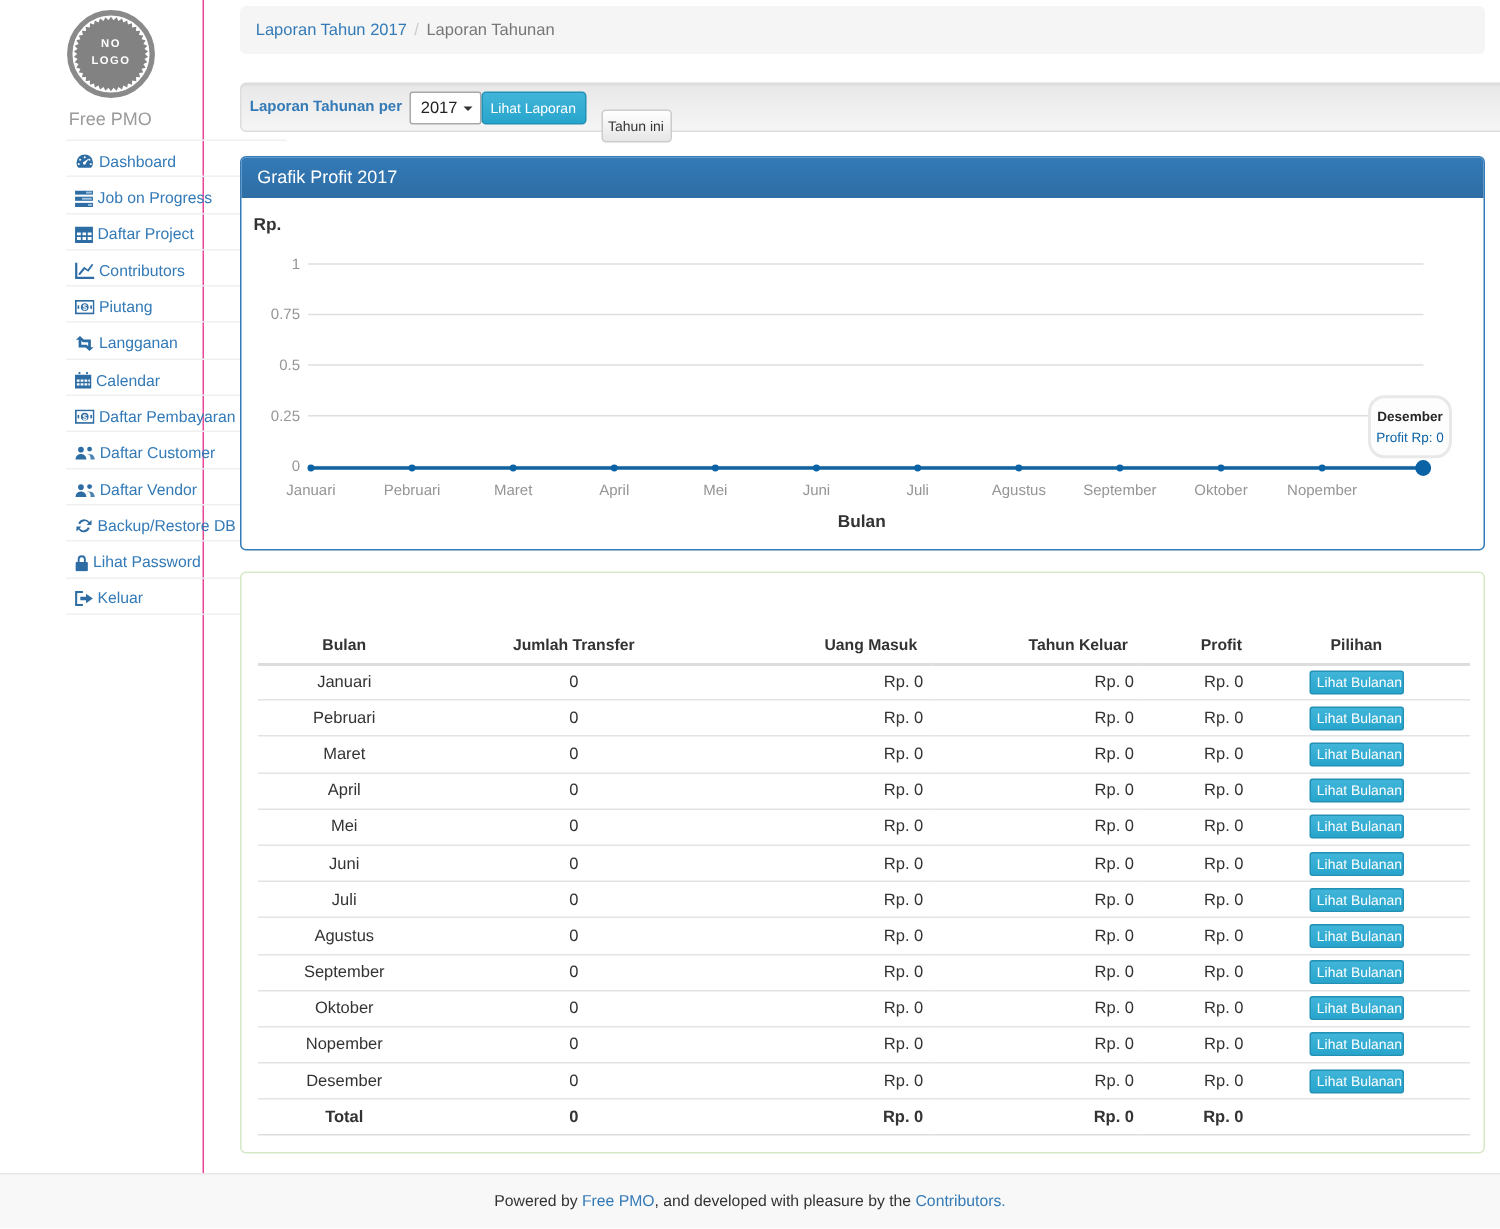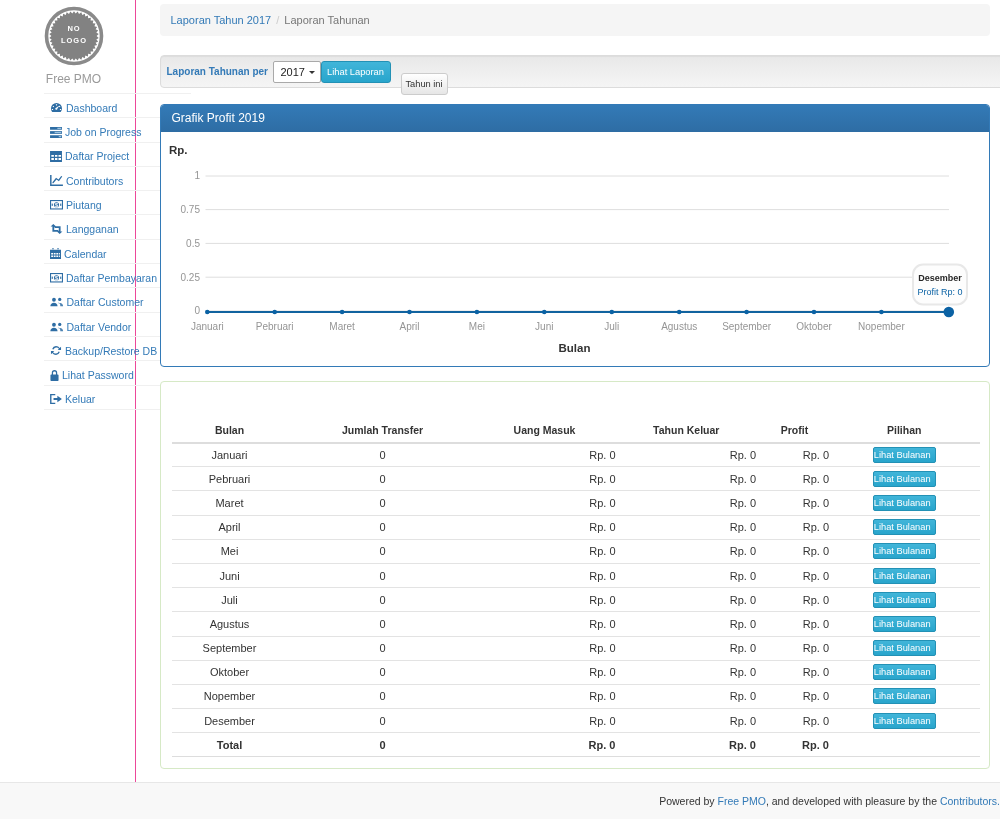--- a/index.html
+++ b/index.html
@@ -37,28 +37,28 @@
 #chartpanel .bd { position:relative; height:234px; }
 
 
 #detailpanel { position:absolute; left:159.5px; top:380.5px; width:830px; height:388px; border:1px solid #d6e9c6; border-radius:4px; background:#fff; }
 #detailpanel .hd { height:25px; background:linear-gradient(#dff0d8, #d0e9c6); border-radius:3px 3px 0 0; color:#3c763d; font-size:12px; line-height:25px; padding-left:11px; border-bottom:1px solid #d6e9c6; }
 #rtable { position:absolute; left:11px; top:36px; width:808px; border-collapse:collapse; table-layout:fixed; font-size:11px; color:#333; }
 #rtable th { font-weight:bold; height:25px; border-bottom:2px solid #ddd; font-size:10.5px; }
 #rtable td { height:24.2px; border-bottom:1px solid #e3e3e3; }
 #rtable .c { text-align:center; }
 #rtable .r { text-align:right; padding-right:5px; }
-#rtable th.r { padding-right:9px;text-align:center; }
+#rtable th.r { padding-right:9px; }
 #rtable th:nth-child(5) { padding-right:6px; }
 #rtable td:nth-child(6), #rtable th:nth-child(6) { padding-right:5px; }
 #rtable tr.total td { font-weight:bold; border-bottom:1px solid #ddd; }
-.btn-bul { display:inline-block; width:63px; height:16px; margin-top:0; background:linear-gradient(#41b5d9, #28a5cc); border:1px solid #2391b5; border-radius:2px; color:#fff; font-size:9.3px; line-height:14px; text-align:left; }
-
-
-#footer { position:absolute; left:0; top:782px; width:1000px; height:37px; background:#f8f8f8; border-top:1px solid #e7e7e7; text-align:right; line-height:36px; font-size:10.5px; color:#333; }
+.btn-bul { display:inline-block; width:63px; height:16px; margin-top:0; background:linear-gradient(#41b5d9, #28a5cc); border:1px solid #2391b5; border-radius:2px; color:#fff; font-size:9.3px; line-height:14px; text-align:right; }
+
+
+#footer { position:absolute; left:0; top:782px; width:1000px; height:37px; background:#f8f8f8; border-top:1px solid #e7e7e7; text-align:center; line-height:36px; font-size:10.5px; color:#333; }
 #footer a { color:#337ab7; }
 </style>
 </head>
 <body>
 
 <div id="sidebar">
   <div id="logo"><svg width="62" height="62" viewBox="0 0 62 62">
 <circle cx="31" cy="31" r="27.5" fill="none" stroke="#8a8a8a" stroke-width="3.6"></circle>
 <polygon points="31.0,6.2 32.7,8.5 34.7,6.5 36.0,9.0 38.3,7.3 39.3,10.0 41.8,8.7 42.3,11.4 45.0,10.5 45.1,13.3 47.9,12.8 47.6,15.6 50.4,15.5 49.7,18.3 52.5,18.6 51.4,21.2 54.1,21.9 52.6,24.3 55.2,25.5 53.3,27.6 55.7,29.1 53.6,31.0 55.7,32.9 53.3,34.4 55.2,36.5 52.6,37.7 54.1,40.1 51.4,40.8 52.5,43.4 49.7,43.7 50.4,46.5 47.6,46.4 47.9,49.2 45.1,48.7 45.0,51.5 42.3,50.6 41.8,53.3 39.3,52.0 38.3,54.7 36.0,53.0 34.7,55.5 32.7,53.5 31.0,55.8 29.3,53.5 27.3,55.5 26.0,53.0 23.7,54.7 22.7,52.0 20.2,53.3 19.7,50.6 17.0,51.5 16.9,48.7 14.1,49.2 14.4,46.4 11.6,46.5 12.3,43.7 9.5,43.4 10.6,40.8 7.9,40.1 9.4,37.7 6.8,36.5 8.7,34.4 6.3,32.9 8.4,31.0 6.3,29.1 8.7,27.6 6.8,25.5 9.4,24.3 7.9,21.9 10.6,21.2 9.5,18.6 12.3,18.3 11.6,15.5 14.4,15.6 14.1,12.8 16.9,13.3 17.0,10.5 19.7,11.4 20.2,8.7 22.7,10.0 23.7,7.3 26.0,9.0 27.3,6.5 29.3,8.5" fill="#828282"></polygon>
 <text x="31" y="26" text-anchor="middle" font-size="7.5" font-weight="bold" fill="#fff" letter-spacing="1">NO</text>
@@ -183,21 +183,21 @@
 <div id="crumb"><a href="#">Laporan Tahun 2017</a><span class="sep">/</span>Laporan Tahunan</div>
 
 <div id="well">
   <span class="lbl">Laporan Tahunan per</span>
   <span class="sel">2017<span class="arr"></span></span>
   <a id="btn-lihat" class="btn" href="#">Lihat Laporan</a>
   <a id="btn-tahun" class="btn" href="#">Tahun ini</a>
 </div>
 
 <div id="chartpanel">
-  <div class="hd">Grafik Profit 2019</div>
+  <div class="hd">Grafik Profit 2017</div>
   <div class="bd">
       <svg width="828" height="234" viewBox="0 0 828 234" style="position:absolute;left:0;top:0">
 <text x="8" y="21.5" font-size="11.5" font-weight="bold" fill="#333">Rp.</text>
 <line x1="44.5" y1="44.0" x2="788" y2="44.0" stroke="#dedede" stroke-width="1"></line>
 <text x="39" y="47.3" font-size="10" fill="#959595" text-anchor="end">1</text>
 <line x1="44.5" y1="77.6" x2="788" y2="77.6" stroke="#dedede" stroke-width="1"></line>
 <text x="39" y="80.89999999999999" font-size="10" fill="#959595" text-anchor="end">0.75</text>
 <line x1="44.5" y1="111.4" x2="788" y2="111.4" stroke="#dedede" stroke-width="1"></line>
 <text x="39" y="114.7" font-size="10" fill="#959595" text-anchor="end">0.5</text>
 <line x1="44.5" y1="145.2" x2="788" y2="145.2" stroke="#dedede" stroke-width="1"></line>

